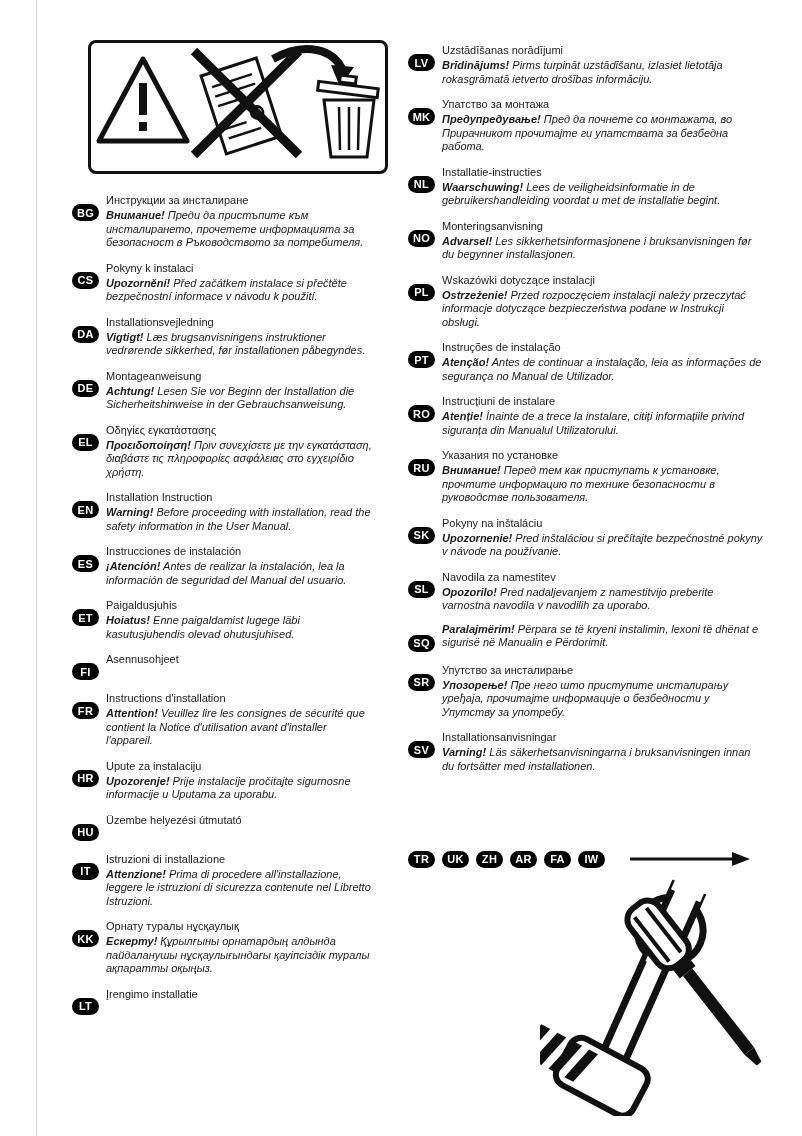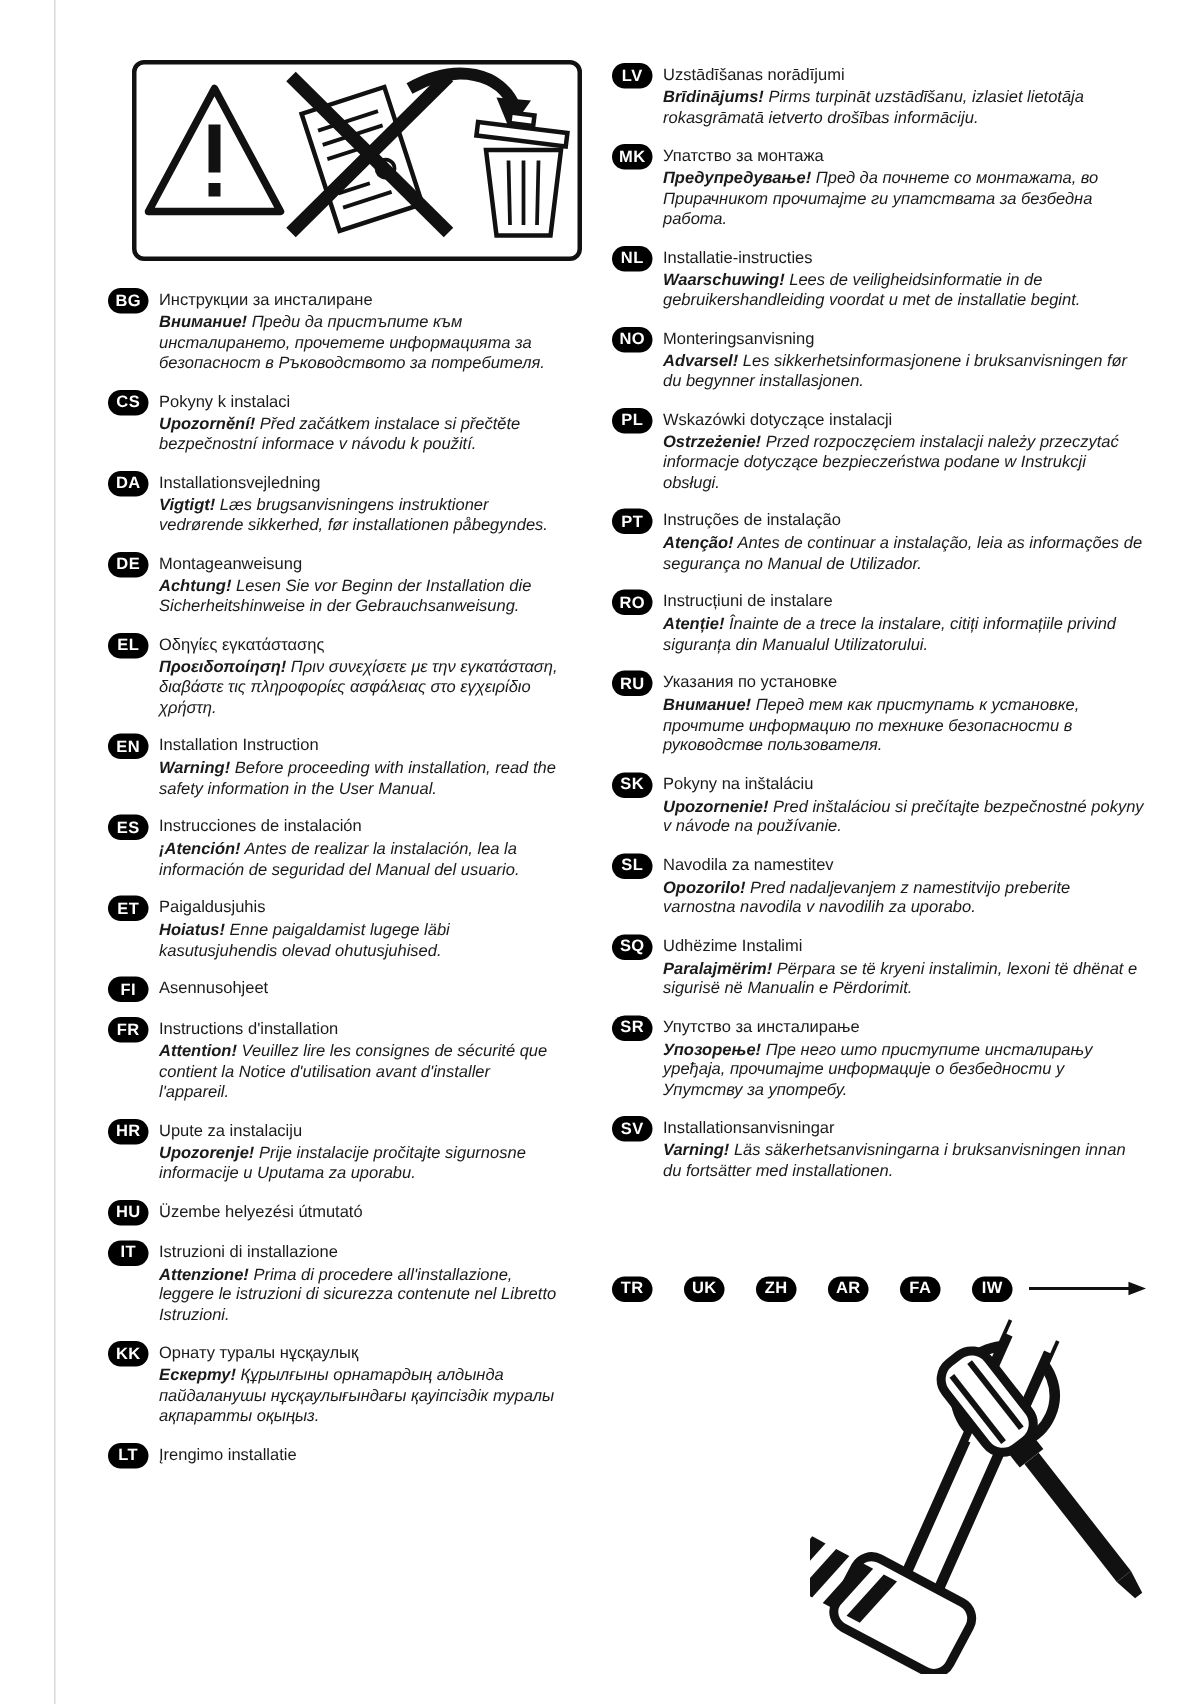--- a/index.html
+++ b/index.html
@@ -17,21 +17,21 @@
     position:absolute; left:88px; top:40px; width:300px; height:134px;
     border:3px solid #111; border-radius:8px; background:#fff;
   }
   
   .col { position:absolute; }
   #col-left  { left:72px;  top:192px; width:304px; }
   #col-right { left:408px; top:42px;  width:356px; }
   .entry { display:flex; gap:7px; margin-bottom:10px; }
   .badge {
     flex:none; display:inline-flex; align-items:center; justify-content:center;
-    min-width:27px; height:17px; padding:0 4px; margin-top:0;
+    min-width:27px; height:17px; padding:0 4px; margin-top:12px;
     border-radius:10px; background:#000; color:#fff;
     font-weight:bold; font-size:11px; letter-spacing:0.3px;
   }
   .entry-body { flex:1 1 auto; }
   .entry-title { font-size:11px; line-height:16px; margin-bottom:1px; }
   .entry-text  { font-size:11px;   line-height:13.5px;font-style:italic; }
   .entry-text b { font-weight:bold; }
   
   .footer-row {
     position:absolute; left:408px; top:850px; width:356px;
@@ -260,42 +260,41 @@
     <div class="entry">
       <span class="badge">SL</span>
       <div class="entry-body">
         <div class="entry-title">Navodila za namestitev</div>
         <div class="entry-text"><b>Opozorilo!</b> Pred nadaljevanjem z namestitvijo preberite varnostna navodila v navodilih za uporabo.</div>
       </div>
     </div>
     <div class="entry">
       <span class="badge">SQ</span>
       <div class="entry-body">
-        <div class="entry-title">Udhëzime Instalimi</div>
         <div class="entry-text"><b>Paralajmërim!</b> Përpara se të kryeni instalimin, lexoni të dhënat e sigurisë në Manualin e Përdorimit.</div>
       </div>
     </div>
     <div class="entry">
       <span class="badge">SR</span>
       <div class="entry-body">
         <div class="entry-title">Упутство за инсталирање</div>
         <div class="entry-text"><b>Упозорење!</b> Пре него што приступите инсталирању уређаја, прочитајте информације о безбедности у Упутству за употребу.</div>
       </div>
     </div>
     <div class="entry">
       <span class="badge">SV</span>
       <div class="entry-body">
         <div class="entry-title">Installationsanvisningar</div>
         <div class="entry-text"><b>Varning!</b> Läs säkerhetsanvisningarna i bruksanvisningen innan du fortsätter med installationen.</div>
       </div>
     </div>
   </div>
 
 <div class="footer-row">
-  <span id="footer-badges" style="display:flex; gap:21px;justify-content:space-between;">
+  <span id="footer-badges" style="display:flex; gap:7px;justify-content:space-between;">
       <span class="badge">TR</span>
       <span class="badge">UK</span>
       <span class="badge">ZH</span>
       <span class="badge">AR</span>
       <span class="badge">FA</span>
       <span class="badge">IW</span>
     </span>
   <svg class="footer-arrow" viewBox="0 0 120 18">
     <line x1="0" y1="9" x2="104" y2="9" stroke="#111" stroke-width="3"></line>
     <polygon points="102,2 120,9 102,16" fill="#111"></polygon>

